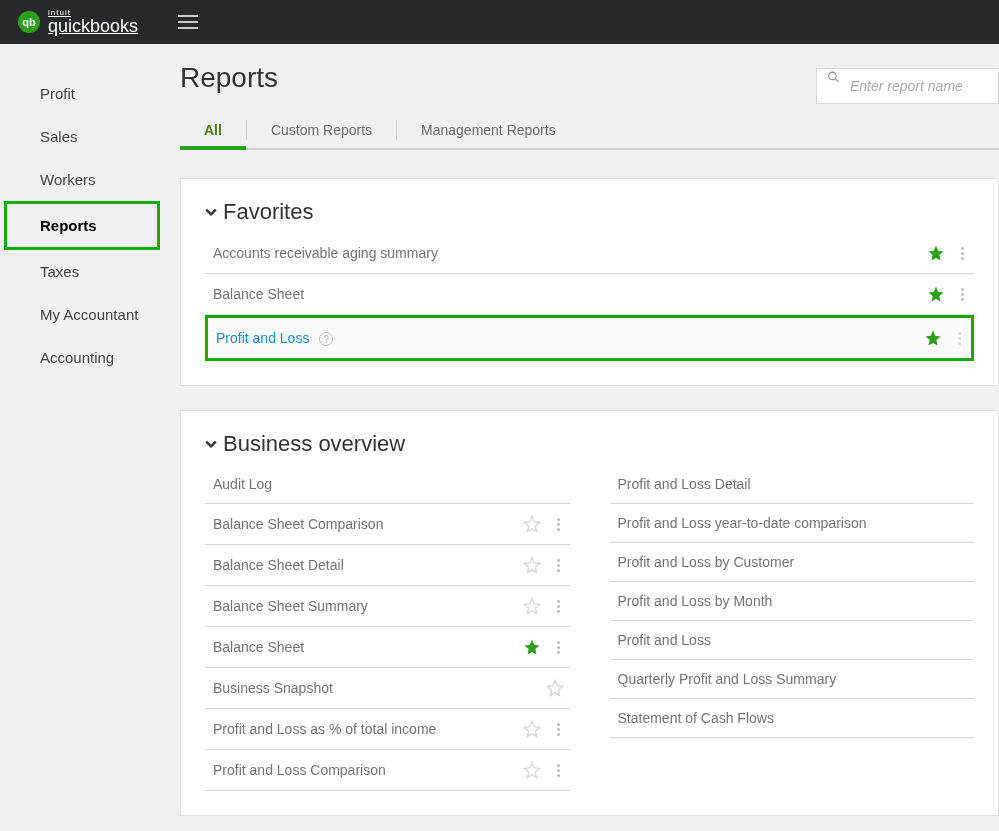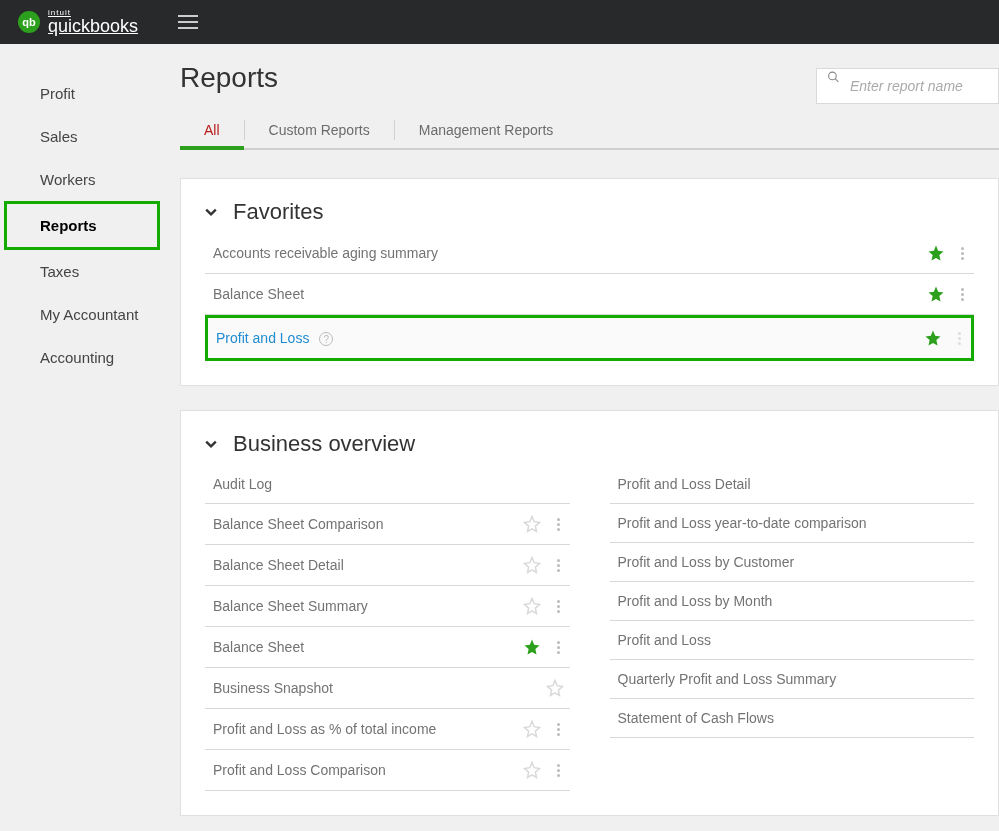--- a/index.html
+++ b/index.html
@@ -96,22 +96,22 @@
     position: relative;
   }
   .tab {
     padding: 10px 24px;
     font-size: 14px;
     color: #6c6c6c;
     cursor: pointer;
     position: relative;
   }
   .tab.active {
-    color: #b91c1c;
-    font-weight: 400;
+    color: #4d7c0f;
+    font-weight: 700;
   }
   .tab.active::after {
     content:"";
     position:absolute;
     left:0; right:0; bottom:-2px;
     height:4px; background:var(--qb-green);
   }
   .tab-sep {
     width:1px; height:20px; background:#d0d0d0;
   }
@@ -133,21 +133,21 @@
   .search-wrap input::placeholder { color:#aaa; }
   .mag { width:16px; height:16px; }
 
   .panel {
     background:#fff;
     border:1px solid #e0e0e0;
     margin-top: 28px;
     padding: 20px 24px 24px 24px;
   }
   .section-head {
-    display:flex; align-items:center; gap:16px;
+    display:flex; align-items:center; gap:6px;
     font-size:22px; font-weight:400;
     cursor:pointer;
     margin-bottom: 8px;
   }
   .caret { display:inline-block; }
 
   .report-columns {
     display:flex;
     gap: 40px;
   }

